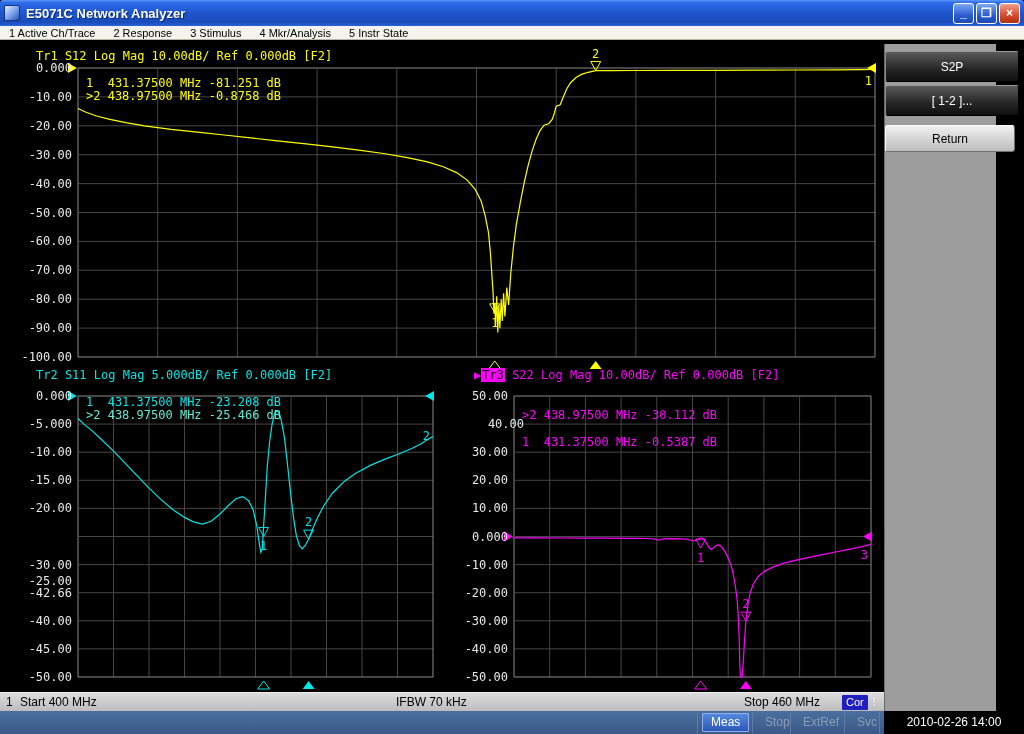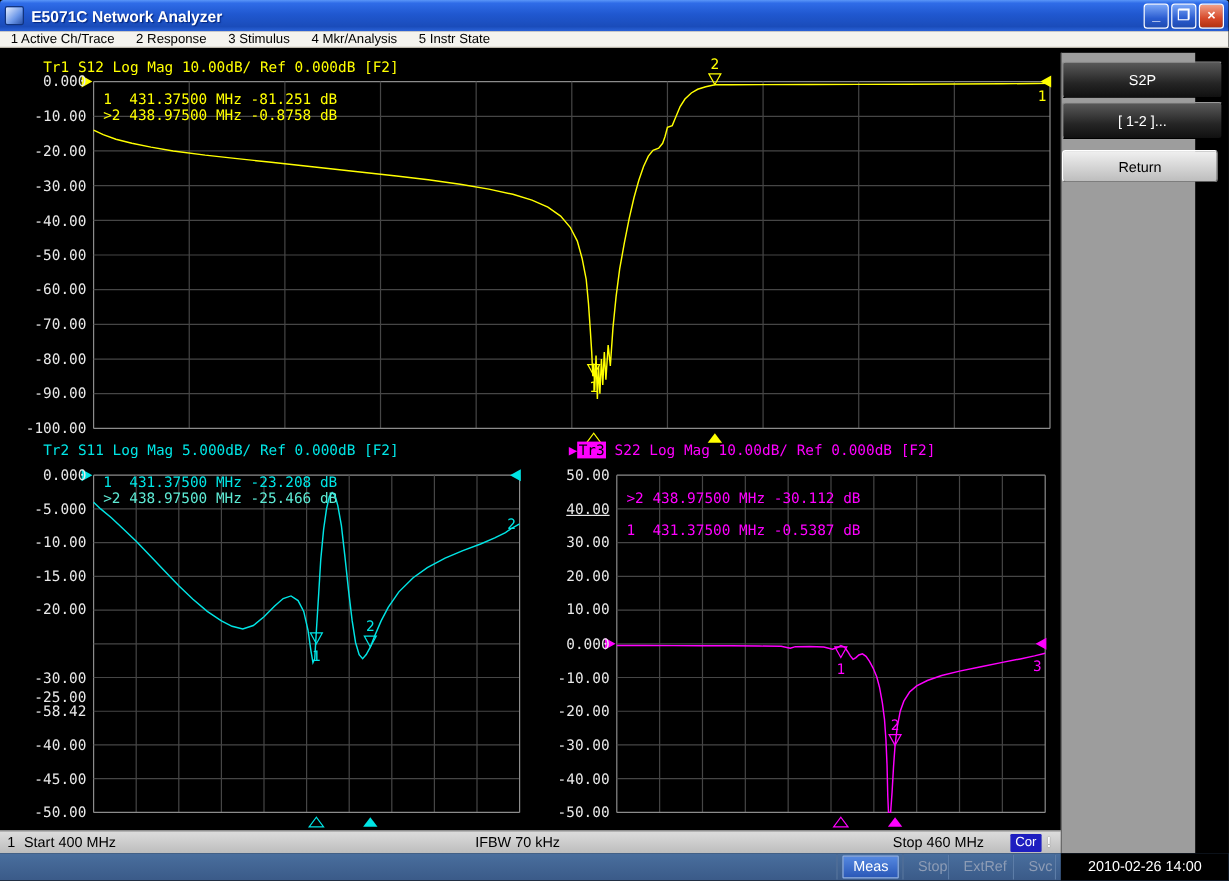--- a/index.html
+++ b/index.html
@@ -234,29 +234,29 @@
       <div class="chart-header" style="left: 8px; top: 325px; color: rgb(0, 229, 229);">Tr2 S11 Log Mag 5.000dB/ Ref 0.000dB [F2]</div>
       <div class="readout-line" style="left: 86px; top: 352px; color: rgb(0, 229, 229);">1  431.37500 MHz -23.208 dB</div>
       <div class="readout-line" style="left: 86px; top: 365px; color: #5eead4;">&gt;2 438.97500 MHz -25.466 dB</div>
       <div class="ylab" style="left: 12px; top: 346px;">0.000</div>
       <div class="ylab" style="left: 12px; top: 374.1px;">-5.000</div>
       <div class="ylab" style="left: 12px; top: 402.2px;">-10.00</div>
       <div class="ylab" style="left: 12px; top: 430.3px;">-15.00</div>
       <div class="ylab" style="left: 12px; top: 458.4px;">-20.00</div>
       <div class="ylab" style="left: 12px; top: 486.5px; margin-top: 44px;">-25.00</div>
       <div class="ylab" style="left: 12px; top: 514.6px;">-30.00</div>
-      <div class="ylab" style="left: 12px; top: 542.7px;">-58.42</div>
+      <div class="ylab" style="left: 12px; top: 542.7px;">-42.66</div>
       <div class="ylab" style="left: 12px; top: 570.8px;">-40.00</div>
       <div class="ylab" style="left: 12px; top: 598.9px;">-45.00</div>
       <div class="ylab" style="left: 12px; top: 627px;">-50.00</div>
       <div class="chart-header" style="left: 446px; top: 325px; color: rgb(255, 0, 255);"><span>▶</span><span class="inv" style="background: rgb(255, 0, 255); color: rgb(0, 0, 0);">Tr3</span><span> S22 Log Mag 10.00dB/ Ref 0.000dB [F2]</span></div>
       <div class="readout-line" style="left: 522px; top: 352px; color: rgb(255, 0, 255); margin-top: 40px;">1  431.37500 MHz -0.5387 dB</div>
       <div class="readout-line" style="left: 522px; top: 365px; color: rgb(255, 0, 255);">&gt;2 438.97500 MHz -30.112 dB</div>
       <div class="ylab" style="left: 448px; top: 346px;">50.00</div>
-      <div class="ylab" style="left: 448px; top: 374.1px; text-decoration: underline;">40.00</div>
+      <div class="ylab" style="left: 464px; top: 374.1px;">40.00</div>
       <div class="ylab" style="left: 448px; top: 402.2px;">30.00</div>
       <div class="ylab" style="left: 448px; top: 430.3px;">20.00</div>
       <div class="ylab" style="left: 448px; top: 458.4px;">10.00</div>
       <div class="ylab" style="left: 448px; top: 486.5px;">0.000</div>
       <div class="ylab" style="left: 448px; top: 514.6px;">-10.00</div>
       <div class="ylab" style="left: 448px; top: 542.7px;">-20.00</div>
       <div class="ylab" style="left: 448px; top: 570.8px;">-30.00</div>
       <div class="ylab" style="left: 448px; top: 598.9px;">-40.00</div>
       <div class="ylab" style="left: 448px; top: 627px;">-50.00</div>
     </div>

